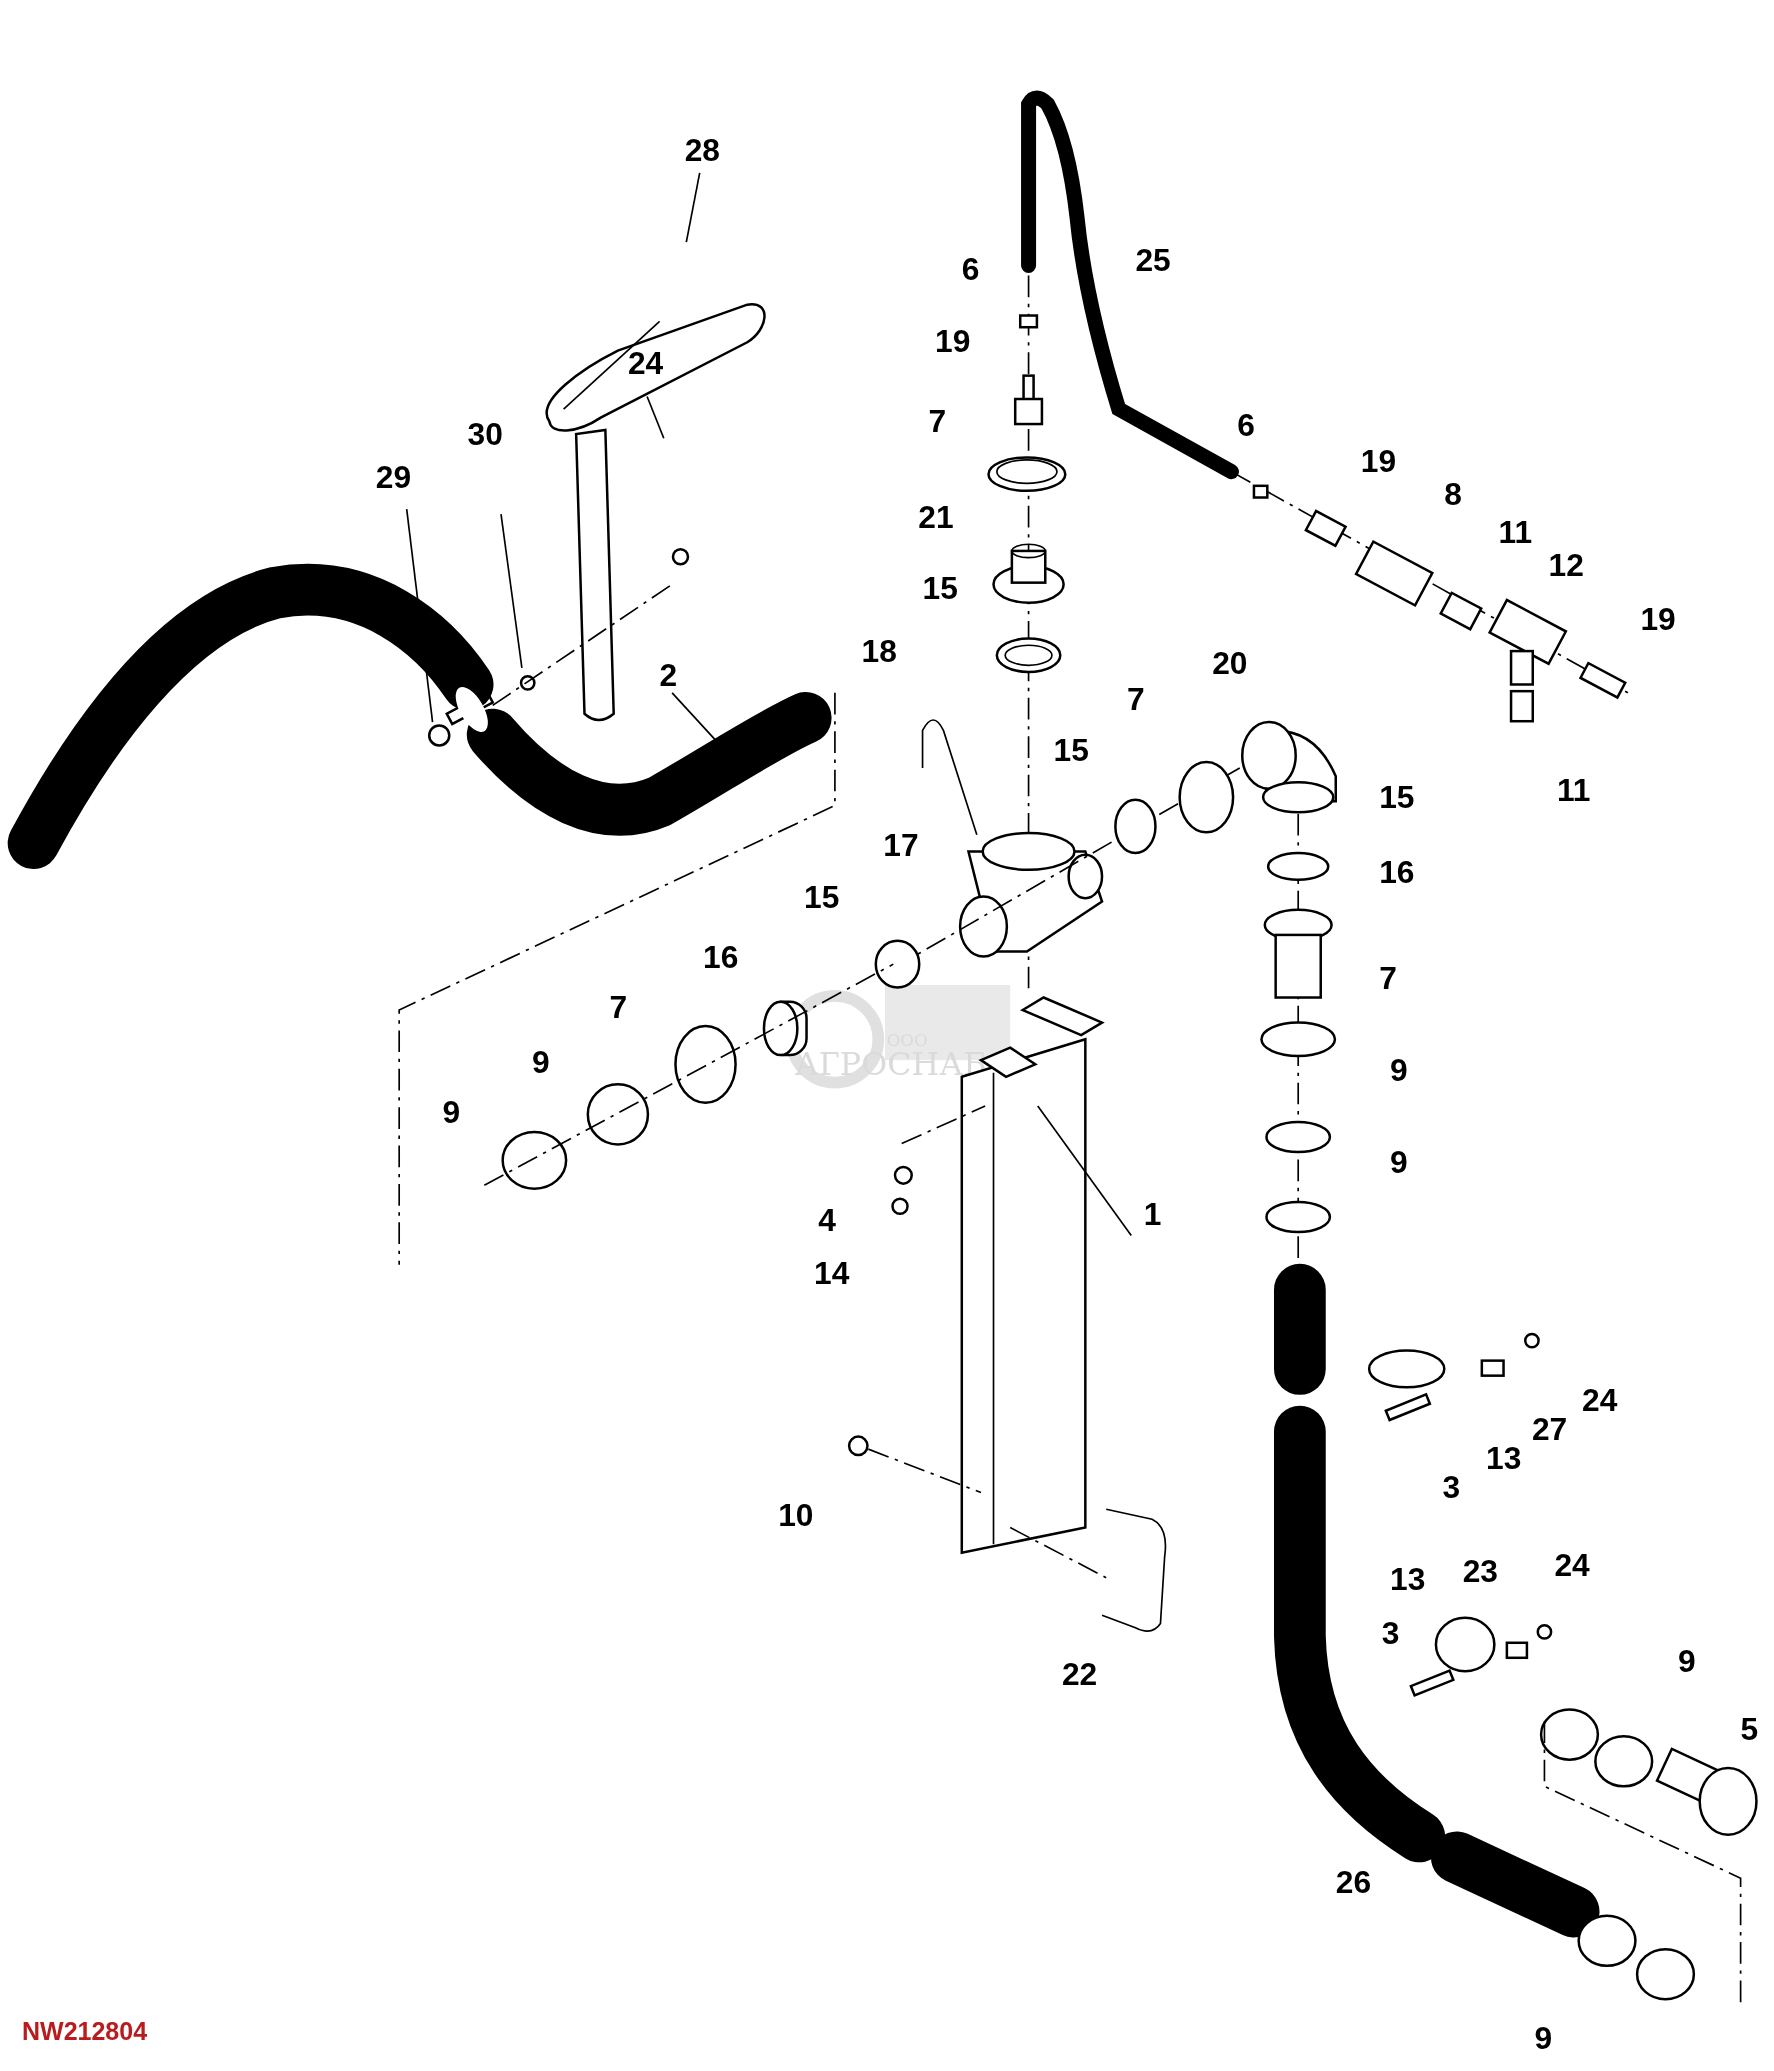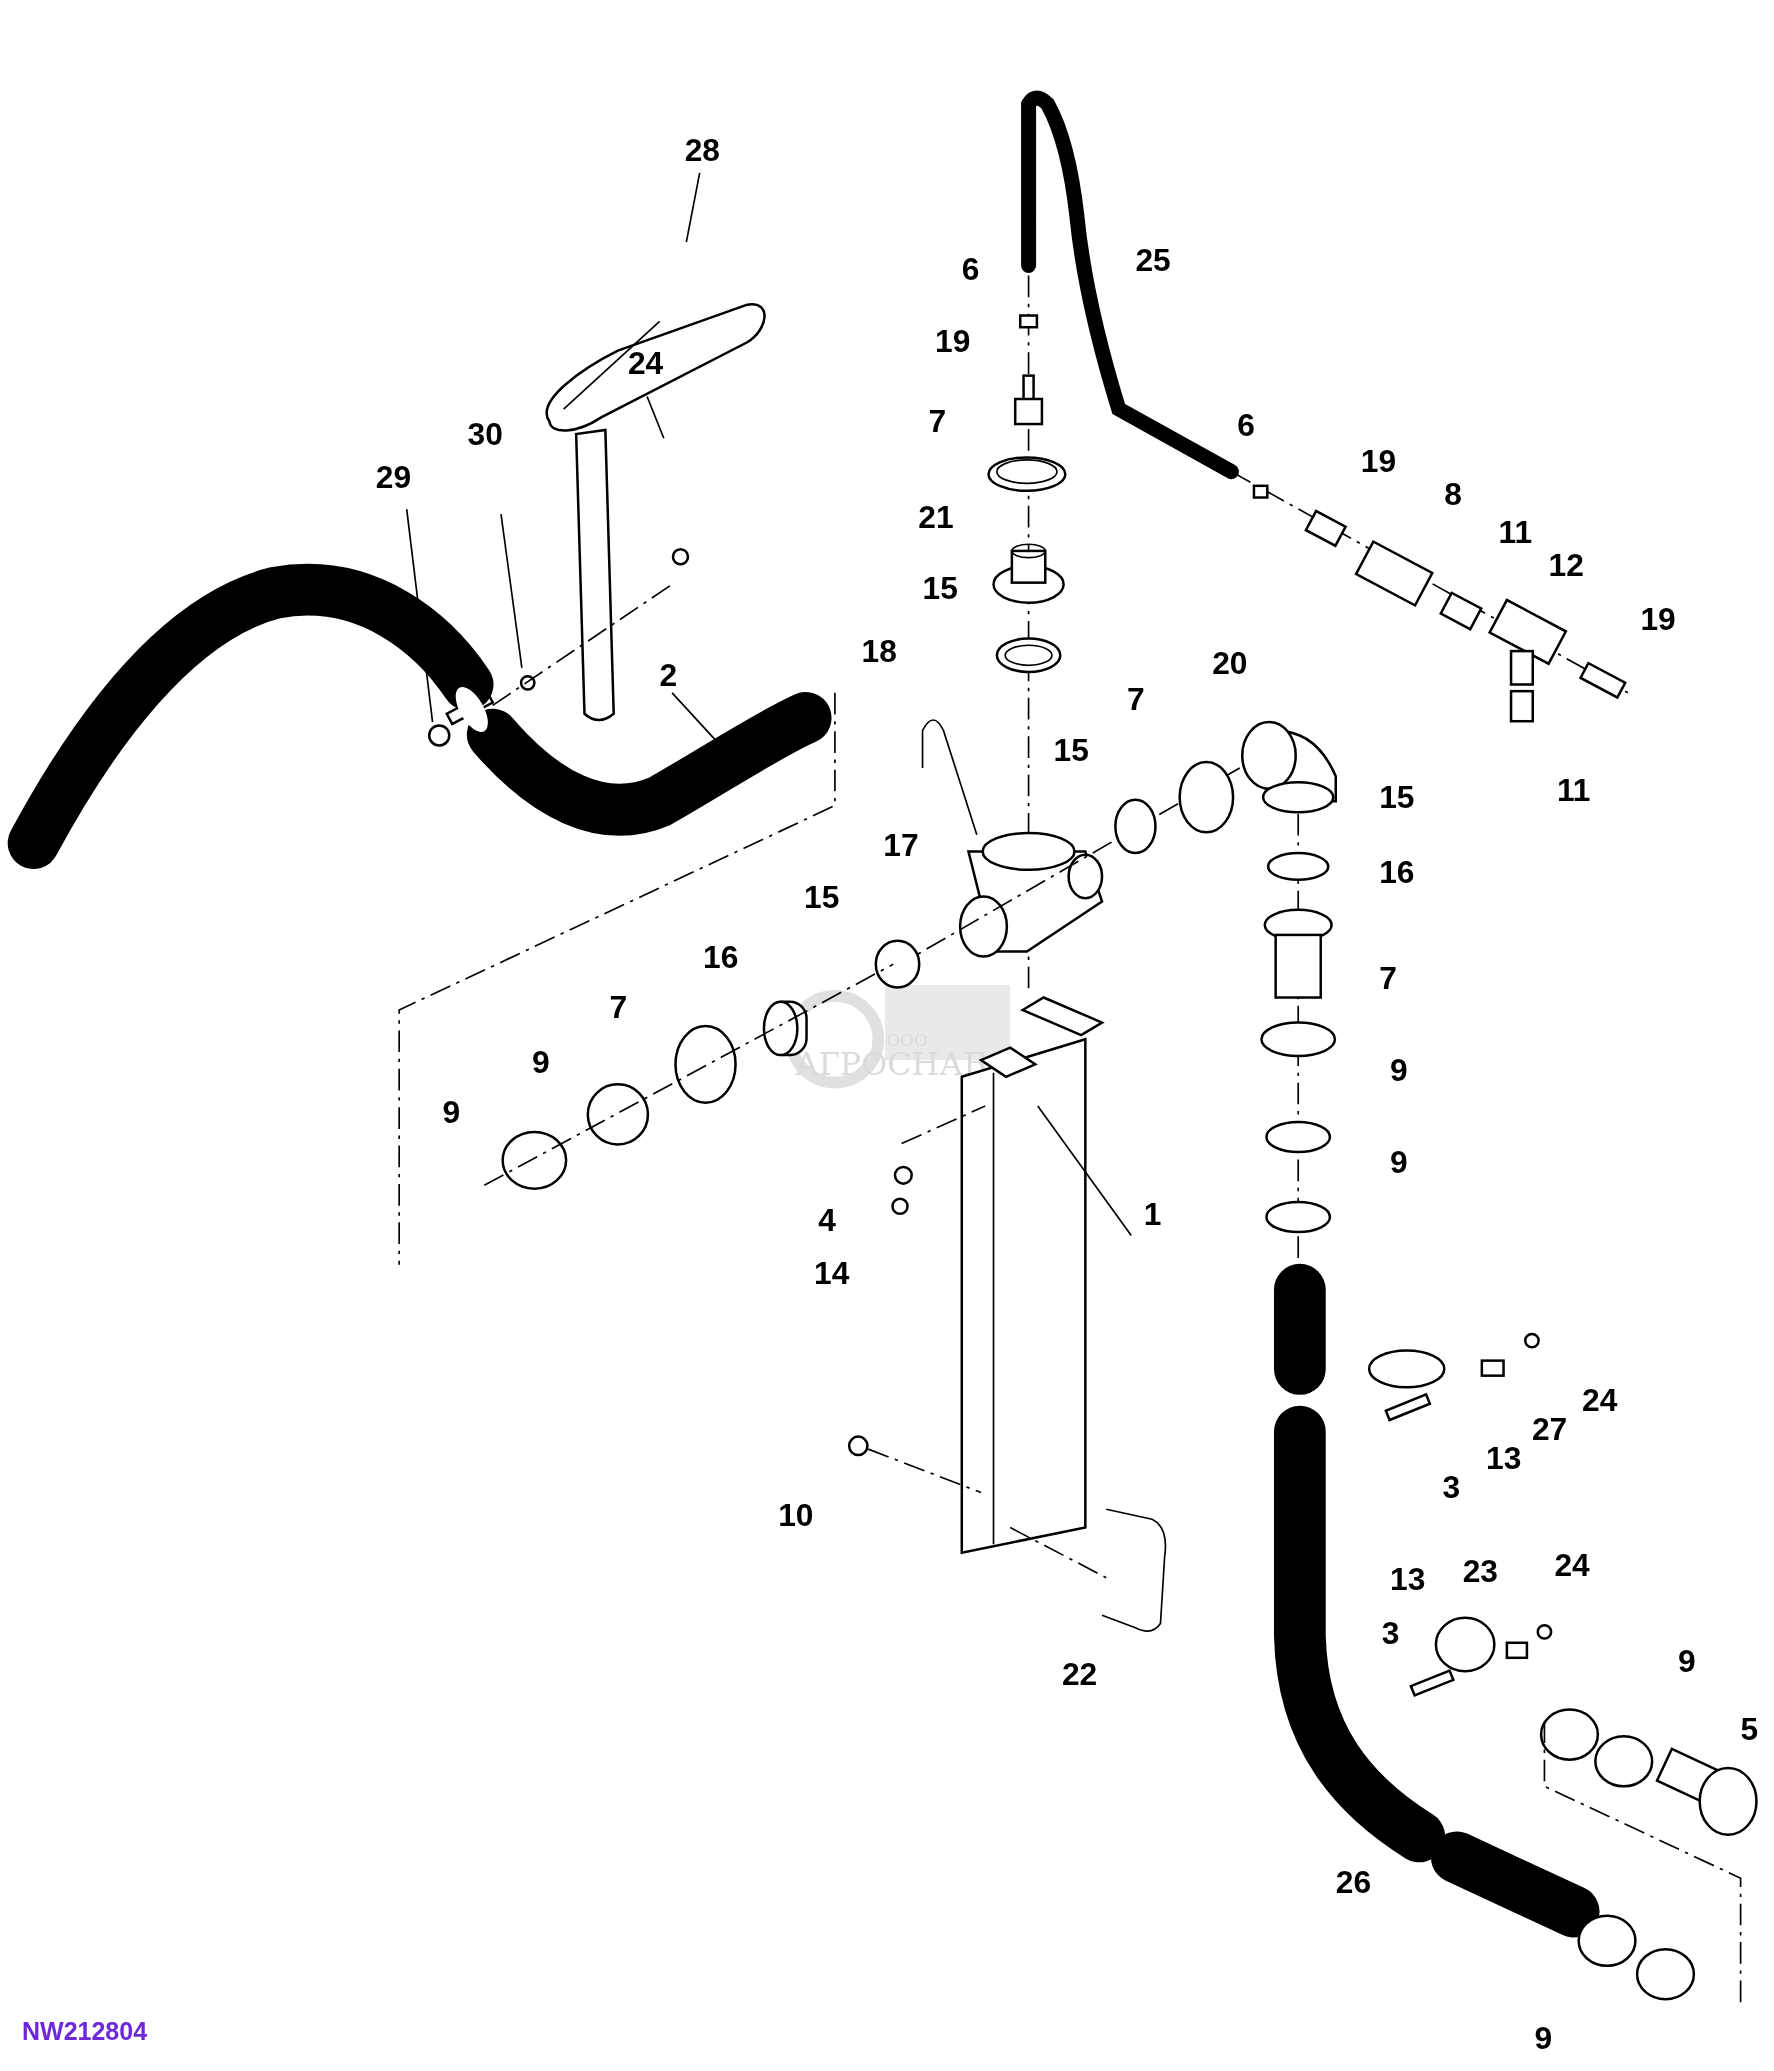--- a/index.html
+++ b/index.html
@@ -1,19 +1,19 @@
 <!DOCTYPE html>
 <html style="font-size:13.4px"><head>
 <meta charset="utf-8">
 <style>
   html, body { margin: 0; padding: 0; background: #ffffff; }
   body { width: 1775px; height: 2071px; position: relative; overflow: hidden; font-family: "Liberation Sans", sans-serif; }
   #diagram { position: absolute; left: 0; top: 0; width: 1775px; height: 2071px; }
   .lbl { font-family: "Liberation Sans", sans-serif; font-weight: bold; font-size: 38px; fill: #000; }
-  .fig-id { position: absolute; left: 22px; top: 2017px; font-size: 25px; font-weight: bold; color: #6d28d9; font-family: "Liberation Sans", sans-serif; }
+  .fig-id { position: absolute; left: 22px; top: 2017px; font-size: 25px; font-weight: bold; color: #b91c1c; font-family: "Liberation Sans", sans-serif; }
   .leader { stroke: #000; stroke-width: 2; fill: none; }
   .dash { stroke: #000; stroke-width: 2; fill: none; stroke-dasharray: 26 8 4 8; }
   .part { stroke: #000; stroke-width: 3; fill: #fff; }
   .thin { stroke: #000; stroke-width: 2; fill: none; }
   .hose { stroke: #000; fill: none; stroke-linecap: round; }
   .wm { font-family: "DejaVu Serif", serif; fill: #bdbdbd; }
 </style>
 </head>
 <body>
 

